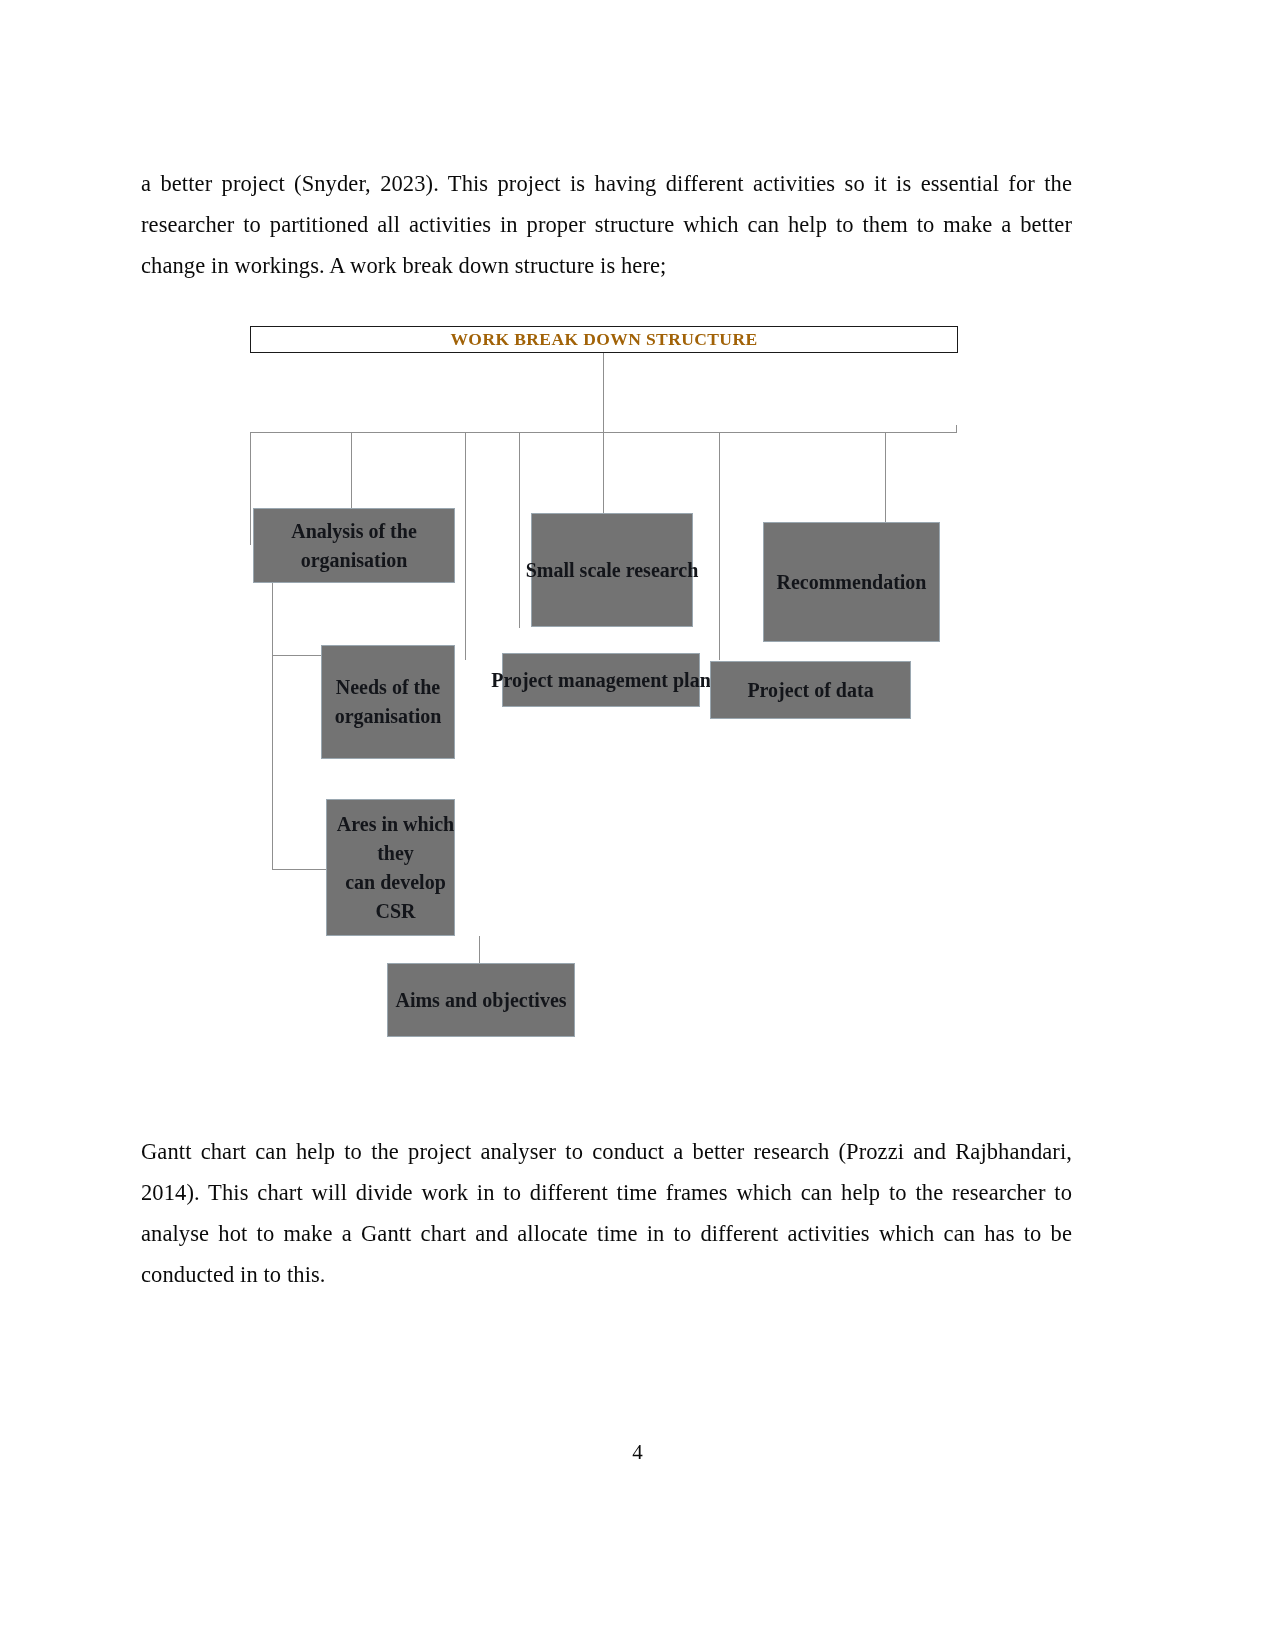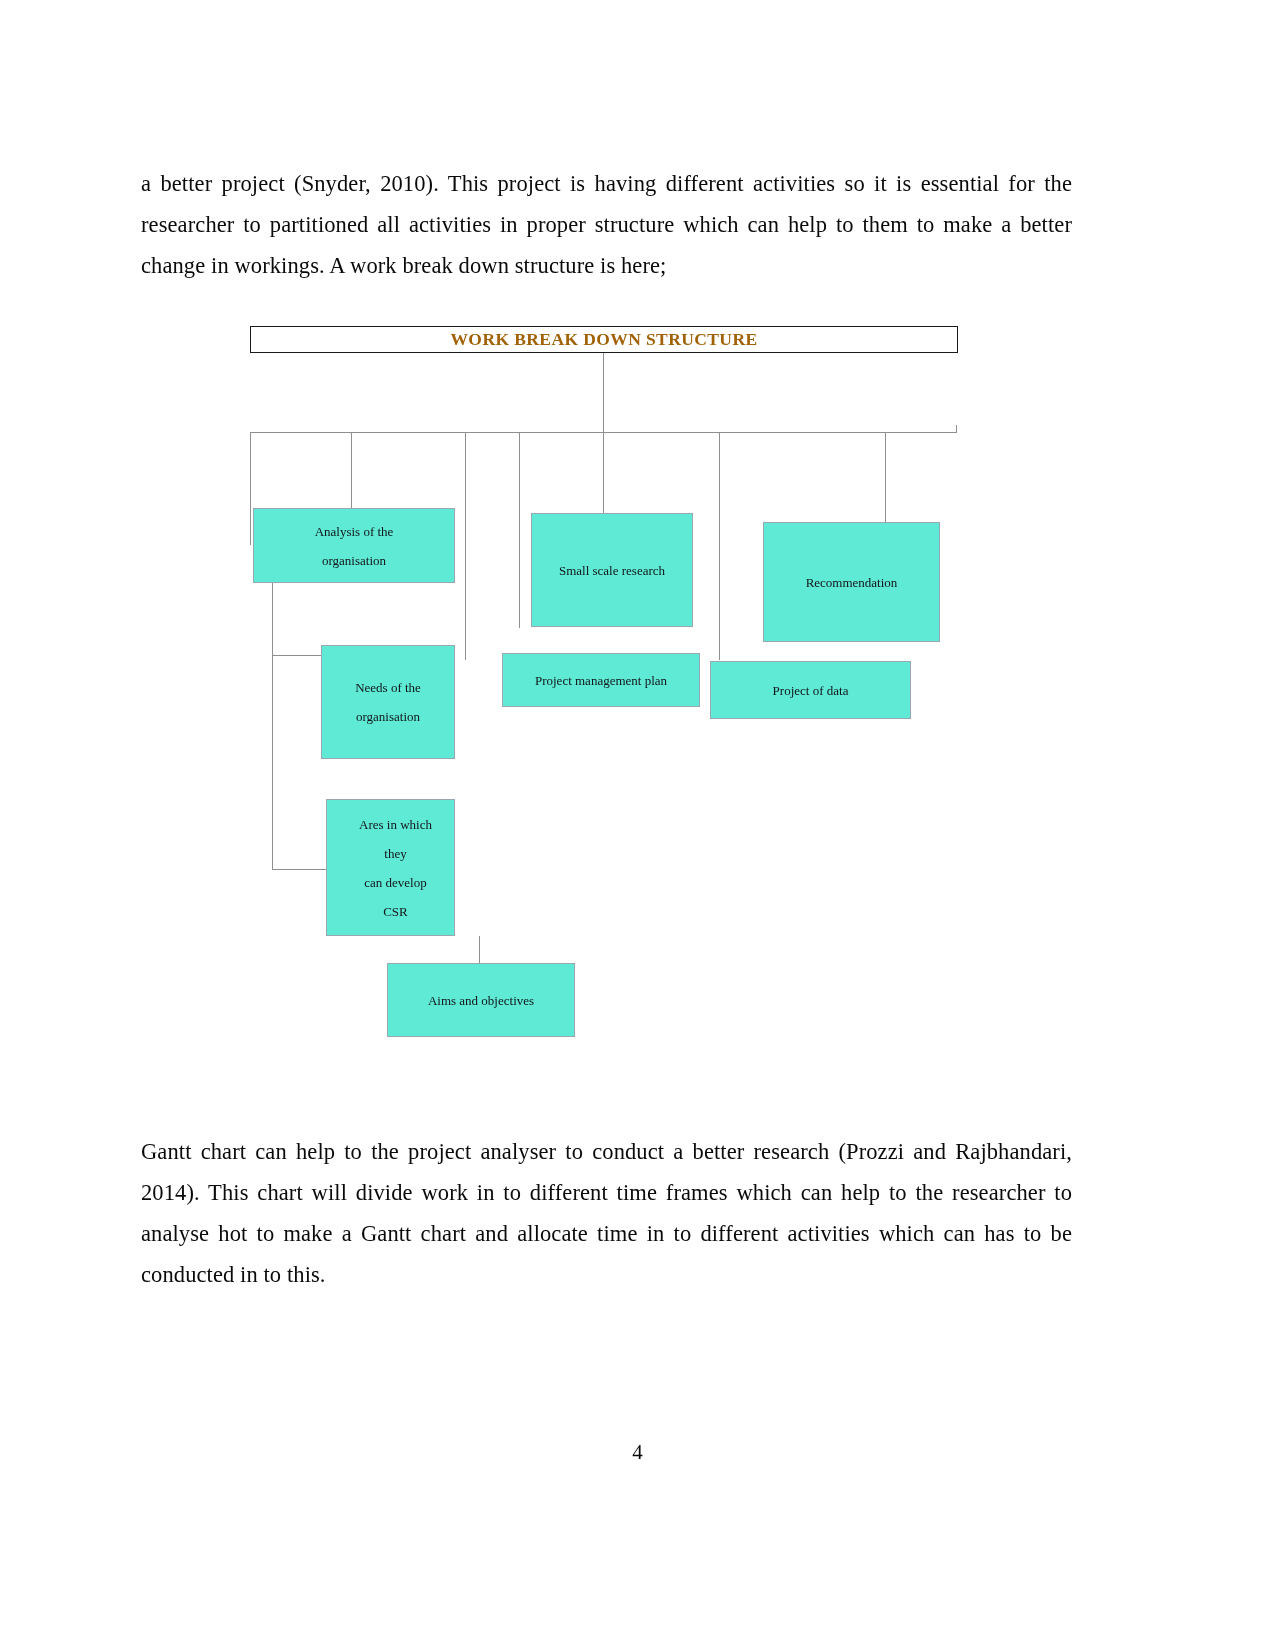--- a/index.html
+++ b/index.html
@@ -67,52 +67,53 @@
     justify-content: center;
     font-size: 17.5px;
     font-weight: bold;
     letter-spacing: 0.4px;
     color: #a16207;
     box-sizing: border-box;
   }
 
   .node {
     position: absolute;
-    background: #5eead4;
+    background: #737373;
     border: 1px solid #9aa7b0;
     box-sizing: border-box;
     display: flex;
     flex-direction: column;
     align-items: center;
     justify-content: center;
-    font-size: 13px;
+    font-size: 20px;
     line-height: 29px;
     color: #13151a;
     text-align: center;
+    font-weight: bold;
   }
   .node .ln { display: block; white-space: nowrap; }
 
   
   .vline {
     position: absolute;
     width: 1px;
     background: #8f8f8f;
   }
   .hline {
     position: absolute;
     height: 1px;
     background: #8f8f8f;
   }
 </style>
 </head>
 <body>
 
 <div class="page">
 
-  <p class="para para-top">a better project (Snyder, 2010). This project is having different activities so it is essential for the researcher to partitioned all activities in proper structure which can help to them to make a better change in workings. A work break down structure is here;</p>
+  <p class="para para-top">a better project (Snyder, 2023). This project is having different activities so it is essential for the researcher to partitioned all activities in proper structure which can help to them to make a better change in workings. A work break down structure is here;</p>
 
   <div class="diagram">
 
     <div class="wbs-title">WORK BREAK DOWN STRUCTURE</div>
 
     <div class="vline" style="left:603px; top:353px; height:79px;"></div>
 
     <div class="hline" style="left:250px; top:432px; width:707px;"></div>
 
     <div class="vline" style="left:250px; top:432px; height:113px;"></div>

